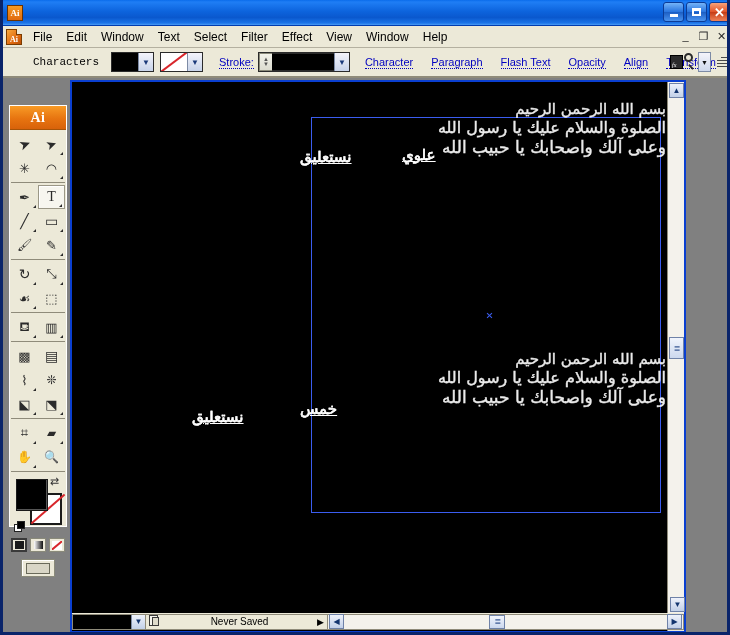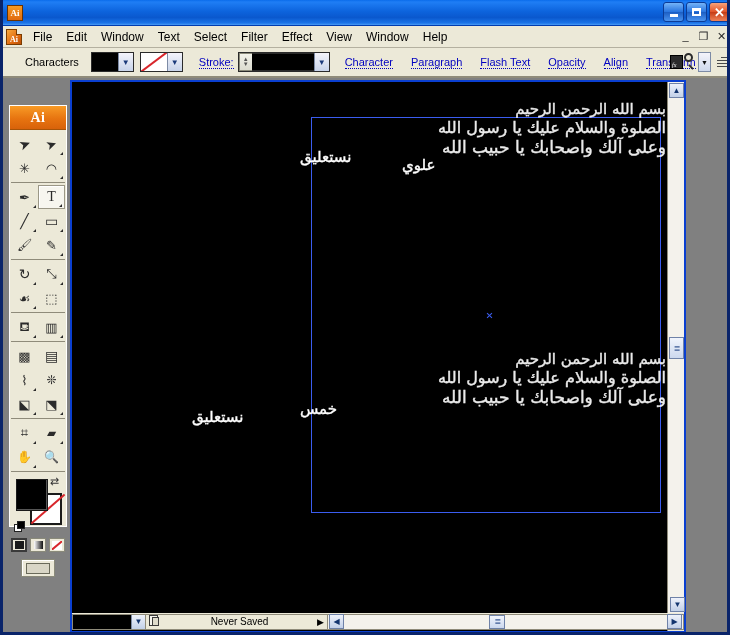--- a/index.html
+++ b/index.html
@@ -88,21 +88,21 @@
     font-size: 11px; color: #2a2a2a;
   }
 
   
   .ctrlbar {
     position: absolute; left: 0; top: 48px; width: 730px; height: 30px;
     background: #ece9d8;
     border-bottom: 2px solid #8f8b7a;
     display: flex; align-items: center;
   }
-  .ctrl-label { font-size: 11px; color: #000; margin-left: 22px; margin-right: 12px; }
+  .ctrl-label { font-size: 11px; color: #000; margin-left: 30px; margin-right: 12px; font-family: Liberation Mono, monospace; }
   .swatch-combo {
     display: flex; align-items: center; height: 20px;
     border: 1px solid #2b2b2b; margin-right: 6px; background:#fff;
   }
   .swatch-well { width: 26px; height: 18px; background: #000; }
   .swatch-well.none {
     background: #ffffff;
     position: relative; overflow: hidden;
   }
   .swatch-well.none:after {
@@ -277,21 +277,21 @@
   .blk2 { left: 0; top: 268px; width: 616px; }
   .calli-line { text-align: right; padding-right: 22px; }
   .l1 { font-size: 15px; }
   .l2 { font-size: 16px; }
   .l3 { font-size: 17px; }
   .sig {
     position: absolute; color: transparent;
     -webkit-text-stroke: 0.45px #ffffff;
     text-shadow: 0 0 0.4px #ffffff;
     font-family: "DejaVu Sans", sans-serif;
-    direction: rtl; white-space: nowrap; font-size: 15px;
+    direction: rtl; white-space: nowrap; font-size: 15px; text-decoration: underline;
   }
 
   
   .vscroll {
     position:absolute; right:0; top:0; bottom:17px; width:17px;
     background:#f4f2ec; border-left:1px solid #8f8b7a;
   }
   .sb-btn {
     width:15px; height:15px; margin:1px;
     background: linear-gradient(to bottom,#eef2fb,#c2d0e8);
@@ -585,21 +585,21 @@
 
       <div class="artboard"></div>
       <div class="center-mark"></div>
 
       <div class="calli blk1">
         <div class="calli-line l1">بسم الله الرحمن الرحيم</div>
         <div class="calli-line l2">الصلوة والسلام عليك يا رسول الله</div>
         <div class="calli-line l3">وعلى آلك واصحابك يا حبيب الله</div>
       </div>
       <div class="sig" style="left:228px; top:66px;">نستعليق</div>
-      <div class="sig" style="left:330px; top:74px;">علوي</div>
+      <div class="sig" style="left:330px; top:64px;">علوي</div>
 
       <div class="calli blk2">
         <div class="calli-line l1">بسم الله الرحمن الرحيم</div>
         <div class="calli-line l2">الصلوة والسلام عليك يا رسول الله</div>
         <div class="calli-line l3">وعلى آلك واصحابك يا حبيب الله</div>
       </div>
       <div class="sig" style="left:120px; top:326px;">نستعليق</div>
       <div class="sig" style="left:228px; top:318px;">خمس</div>
     </div>
 

